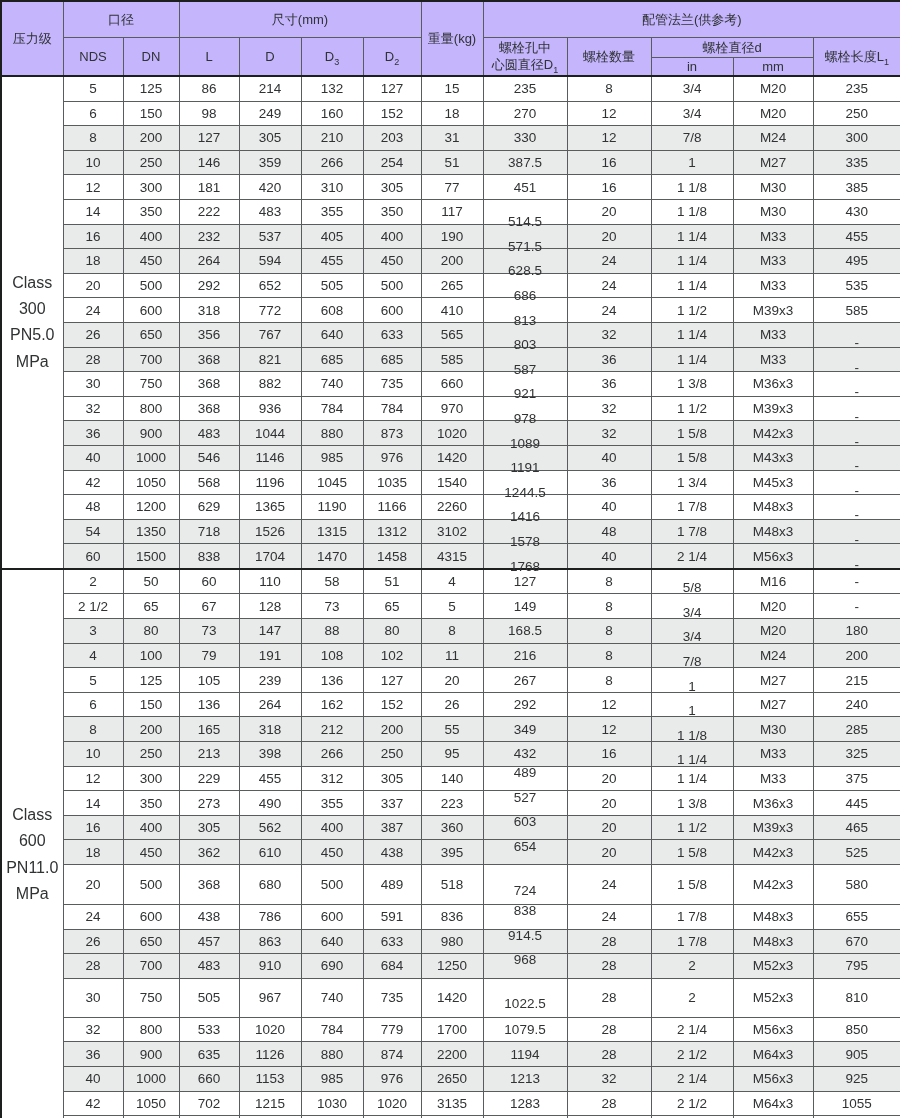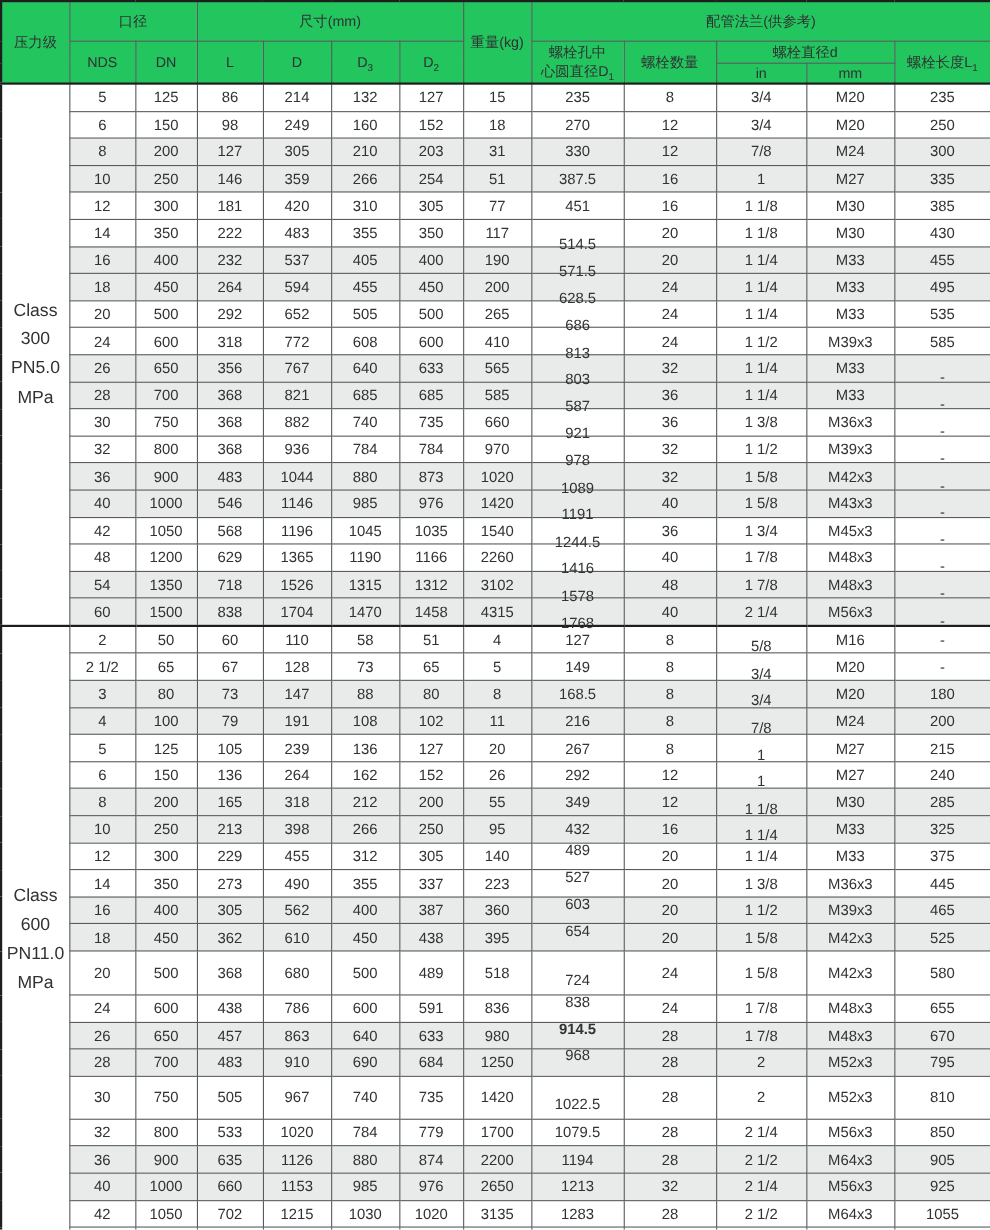--- a/index.html
+++ b/index.html
@@ -16,21 +16,21 @@
   }
   table.spec th, table.spec td {
     border: 1px solid #585c5d;
     text-align: center;
     vertical-align: middle;
     padding: 0;
     color: #303233;
     overflow: visible;
   }
   thead th {
-    background: #22c55e;
+    background: #c4b5fd;
     font-weight: normal;
     font-size: 13px;
   }
   thead { border-bottom: 2px solid #1d1f1f; }
   tr.h1 th { height: 35px; }
   tr.h2 th { height: 19px; }
   tr.h3 th { height: 17px; }
   tbody td {
     font-size: 13.5px;
     height: 23.6px;
@@ -582,21 +582,21 @@
           <td><span class="v">655</span></td>
         </tr>
         <tr class="stripe">
           <td><span class="v">26</span></td>
           <td><span class="v">650</span></td>
           <td><span class="v">457</span></td>
           <td><span class="v">863</span></td>
           <td><span class="v">640</span></td>
           <td><span class="v">633</span></td>
           <td><span class="v">980</span></td>
-          <td><span class="v" style="transform: translateY(-6px); font-weight: bold;">914.5</span></td>
+          <td><span class="v" style="transform: translateY(-6px);">914.5</span></td>
           <td><span class="v">28</span></td>
           <td><span class="v">1 7/8</span></td>
           <td><span class="v">M48x3</span></td>
           <td><span class="v">670</span></td>
         </tr>
         <tr class="stripe">
           <td><span class="v">28</span></td>
           <td><span class="v">700</span></td>
           <td><span class="v">483</span></td>
           <td><span class="v">910</span></td>

